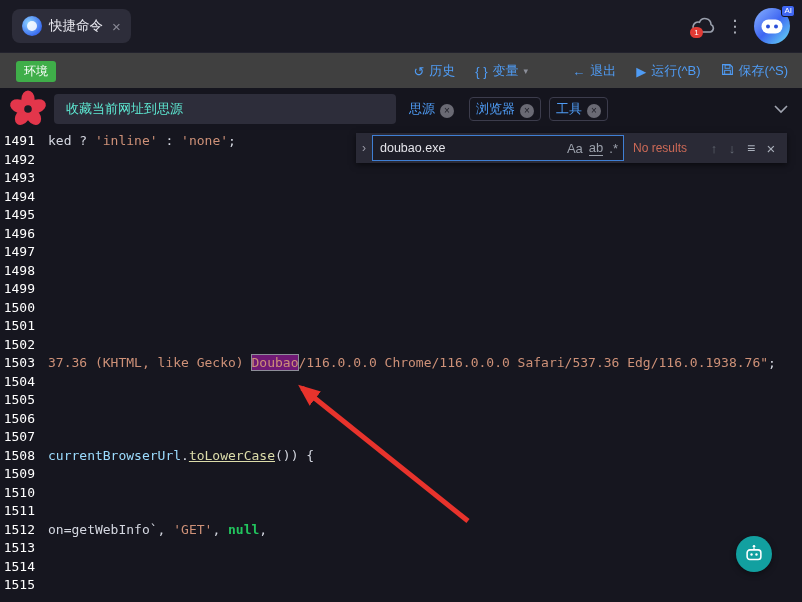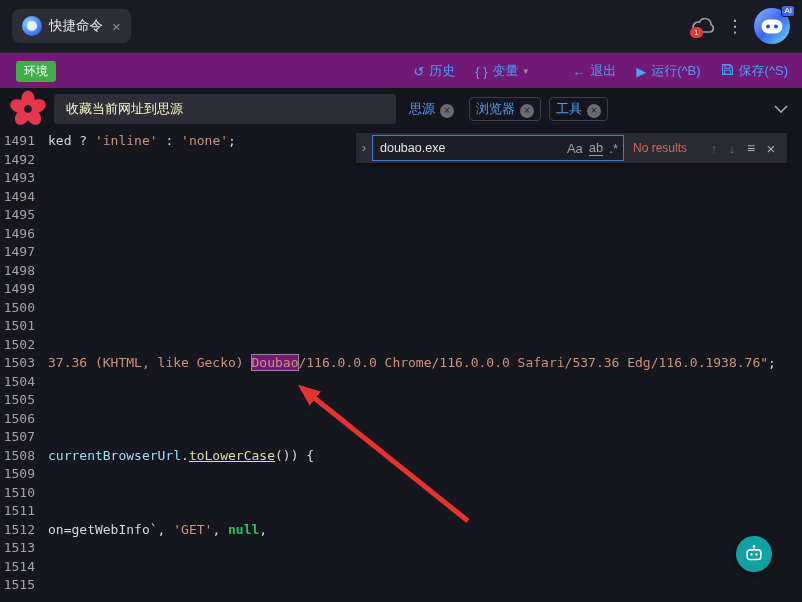--- a/index.html
+++ b/index.html
@@ -13,44 +13,44 @@
   .tab-label{color:#e9e9f0;font-size:13.5px;}
   .tab-close{color:#8b8b97;font-size:15px;margin-left:2px;}
   .tb-right{margin-left:auto;display:flex;align-items:center;margin-right:10px;gap:8px;}
   .cloud{position:relative;width:28px;height:24px;display:flex;align-items:center;justify-content:center;}
   .cloud-badge{position:absolute;left:0;bottom:0;min-width:11px;height:11px;border-radius:6px;background:#e23b35;color:#fff;font-size:8px;line-height:11px;text-align:center;padding:0 1px;}
   .kebab{color:#b9bcc6;font-size:17px;width:18px;text-align:center;}
   .logo{position:relative;width:40px;height:40px;}
   .logo-badge{position:absolute;top:-1px;right:-3px;background:#3f66f2;border:1px solid #15151e;color:#fff;font-size:8px;line-height:10px;padding:0 2px;border-radius:3px;}
 
   
-  .toolbar{position:absolute;left:0;top:52px;width:802px;height:36px;background:#701a75;border-top:1px solid #22222d;display:flex;align-items:center;}
+  .toolbar{position:absolute;left:0;top:52px;width:802px;height:36px;background:#404040;border-top:1px solid #22222d;display:flex;align-items:center;}
   .env-btn{margin-left:16px;background:#3fae49;color:#fff;font-size:12px;padding:2px 8px;border-radius:3px;}
   .lang{margin-left:12px;color:#d2d5de;font-size:13.5px;font-weight:bold;display:flex;align-items:center;gap:5px;margin-top:44px;}
   .caret{font-size:9px;color:#8c8f9a;}
   .tb-actions{margin-left:auto;display:flex;align-items:center;gap:20px;margin-right:14px;color:#4f9cf5;font-size:13px;}
   .tb-item{display:flex;align-items:center;gap:5px;}
   .tb-item .glyph{font-size:13px;}
   .tb-item.sep{margin-left:24px;}
 
   
   .metarow{position:absolute;left:0;top:88px;width:802px;height:42px;display:flex;align-items:center;background:#15151e;}
   .star{margin-left:8px;width:40px;height:38px;}
-  .title-input{margin-left:6px;width:318px;height:30px;background:#2d2d3a;border-radius:4px;color:#fef9c3;font-size:13px;padding:0 12px;display:flex;align-items:center;}
+  .title-input{margin-left:6px;width:318px;height:30px;background:#2d2d3a;border-radius:4px;color:#5eead4;font-size:13px;padding:0 12px;display:flex;align-items:center;}
   .tags{margin-left:12px;display:flex;align-items:center;gap:8px;}
   .chip{display:flex;align-items:flex-end;gap:5px;padding:2px 6px;border:1px solid #3c3c4c;border-radius:4px;}
   .chip.first{border-color:transparent;padding-left:0;}
   .chip-label{color:#4f9cf5;font-size:13px;}
   .chip-x{width:14px;height:14px;border-radius:50%;background:#6a6a74;color:#1d1d26;font-size:10px;line-height:14px;text-align:center;}
   .tags-ph{color:#73737f;font-size:12.5px;margin-left:10px;}
   .meta-chevron{margin-left:auto;margin-right:14px;display:flex;align-items:center;}
 
   
   .editor{position:absolute;left:0;top:130px;width:802px;height:472px;background:#16161f;font-family:"DejaVu Sans Mono",monospace;font-size:13px;display:flex;}
-  .gutter{width:40px;padding-top:2px;text-align:right;color:#a3a3a3;flex:none;}
+  .gutter{width:40px;padding-top:2px;text-align:right;color:#ffffff;flex:none;}
   .gutter .ln{height:18.5px;line-height:18.5px;padding-right:5px;}
   .code{flex:1;padding-top:2px;padding-left:8px;white-space:pre;overflow:hidden;}
   .code-row{height:18.5px;line-height:18.5px;}
   .tok-plain{color:#d4d7e0;}
   .tok-string{color:#ce9178;}
   .tok-keyword{color:#22c55e;font-weight:bold;}
   .tok-method{color:#dcdcaa;text-decoration:underline;}
   .tok-variable{color:#9cdcfe;}
   .tok-match{background:#701a75;outline:1px solid #8d8d98;}
 

